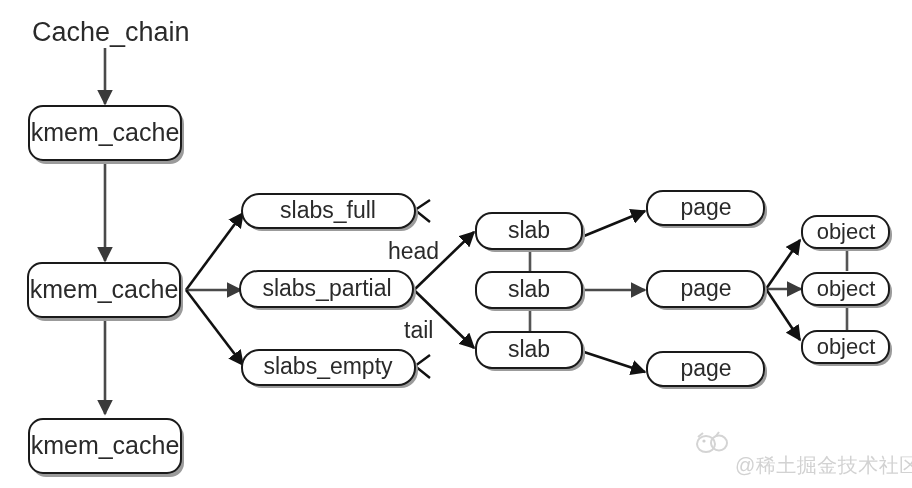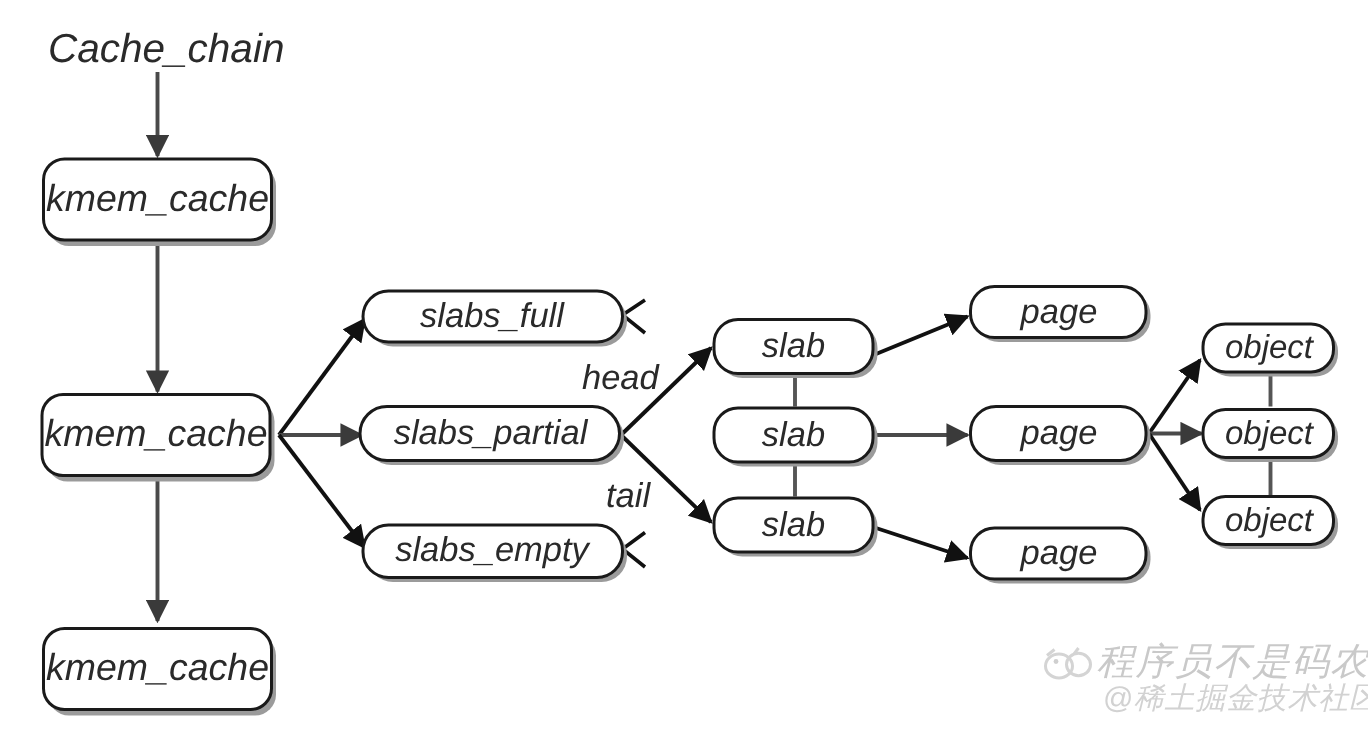--- a/index.html
+++ b/index.html
@@ -7,21 +7,20 @@
     padding: 0;
     background: #ffffff;
   }
   #page {
     position: relative;
     width: 912px;
     height: 488px;
     background: #ffffff;
     overflow: hidden;
     font-family: "Liberation Sans", sans-serif;
-    font-style: italic;
   }
   #diagram {
     position: absolute;
     left: 0;
     top: 0;
     width: 912px;
     height: 488px;
   }
   .node-rect {
     fill: #ffffff;
@@ -242,17 +241,16 @@
   </svg>
 
   <svg class="watermark" id="wm-logo" viewBox="0 0 34 26">
     <ellipse cx="11" cy="14" rx="9" ry="8" fill="none" stroke="#d4d4d4" stroke-width="2"></ellipse>
     <ellipse cx="24" cy="13" rx="8" ry="7.5" fill="none" stroke="#d4d4d4" stroke-width="2"></ellipse>
     <circle cx="9" cy="11" r="1.6" fill="#cfcfcf"></circle>
     <path d="M 3 7 L 8 3" stroke="#d4d4d4" stroke-width="2" fill="none"></path>
     <path d="M 21 6 L 24 2" stroke="#d4d4d4" stroke-width="2" fill="none"></path>
   </svg>
 
-  <div class="watermark" id="wm-main">程序员不是码农</div>
 
   <div class="watermark" id="wm-sub">@稀土掘金技术社区</div>
 
 </div>
 
 </body></html>

